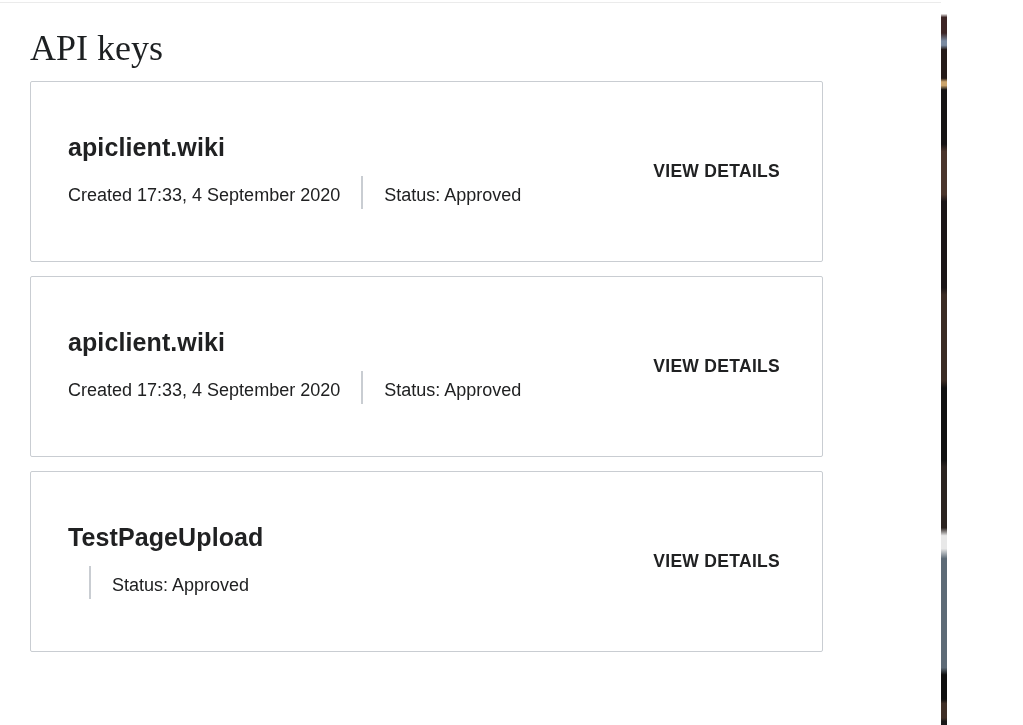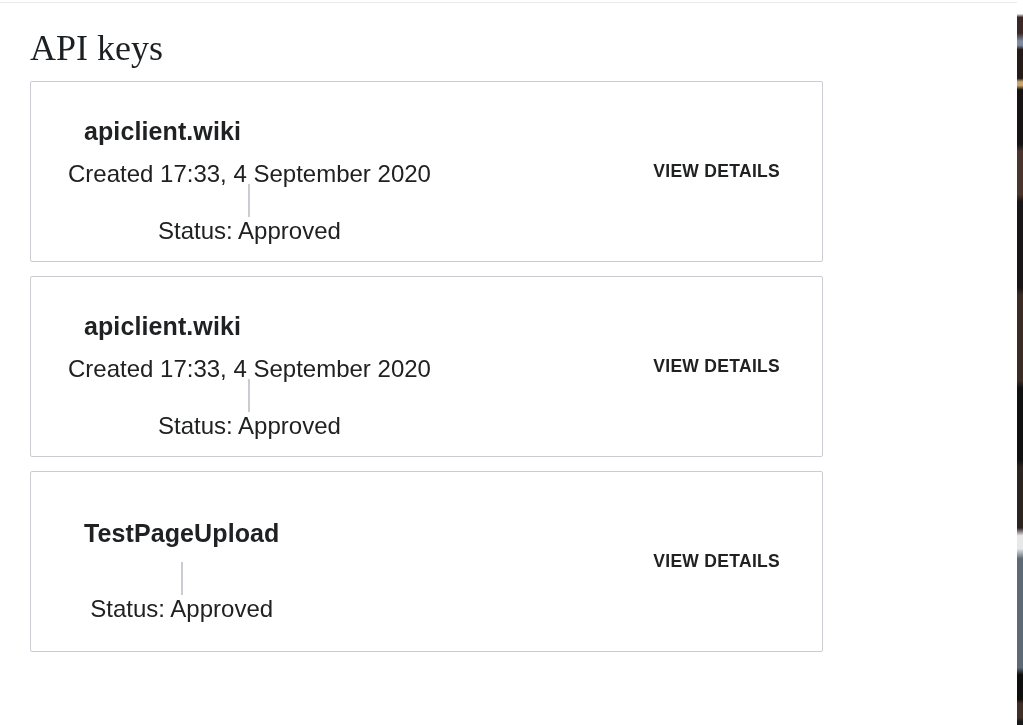--- a/index.html
+++ b/index.html
@@ -5,21 +5,21 @@
   * { box-sizing: border-box; }
   html, body { margin: 0; padding: 0; }
   body {
     width: 1023px; height: 725px;
     background: #ffffff;
     font-family: "Liberation Sans", sans-serif;
     color: #202122;
   }
   .screen {
     position: relative;
-    width: 1023px; height: 725px;
+    width: 947px; height: 725px;
     background: #ffffff;
     overflow: hidden;
   }
   .top-hairline {
     position: absolute;
     top: 2px; left: 0; right: 6px;
     height: 1px;
     background: #ebebeb;
   }
   .bg-edge {
@@ -75,35 +75,34 @@
     border: 1px solid #c9cdd2;
     border-radius: 2px;
     background: #ffffff;
     margin-bottom: 14px;
     display: flex;
     align-items: center;
     justify-content: space-between;
     padding: 0 42px 0 37px;
   }
   .card-title {
-    margin: 16px;
+    margin: 0;
     font-size: 25px;
     font-weight: 700;
     line-height: 30px;
     color: #202122;
     letter-spacing: 0.1px;
   }
   .card-meta {
     display: flex;
     align-items: center;
     margin-top: 16px;
-    font-size: 24px;
+    font-size: 18px;
     line-height: 24px;
     color: #202122;
-    flex-direction: column;
   }
   .vdivider {
     width: 2px;
     height: 33px;
     background: #c9cdd2;
     margin: 0 21px;
     transform: translateY(-2px);
     flex: 0 0 auto;
   }
   .view-details {

